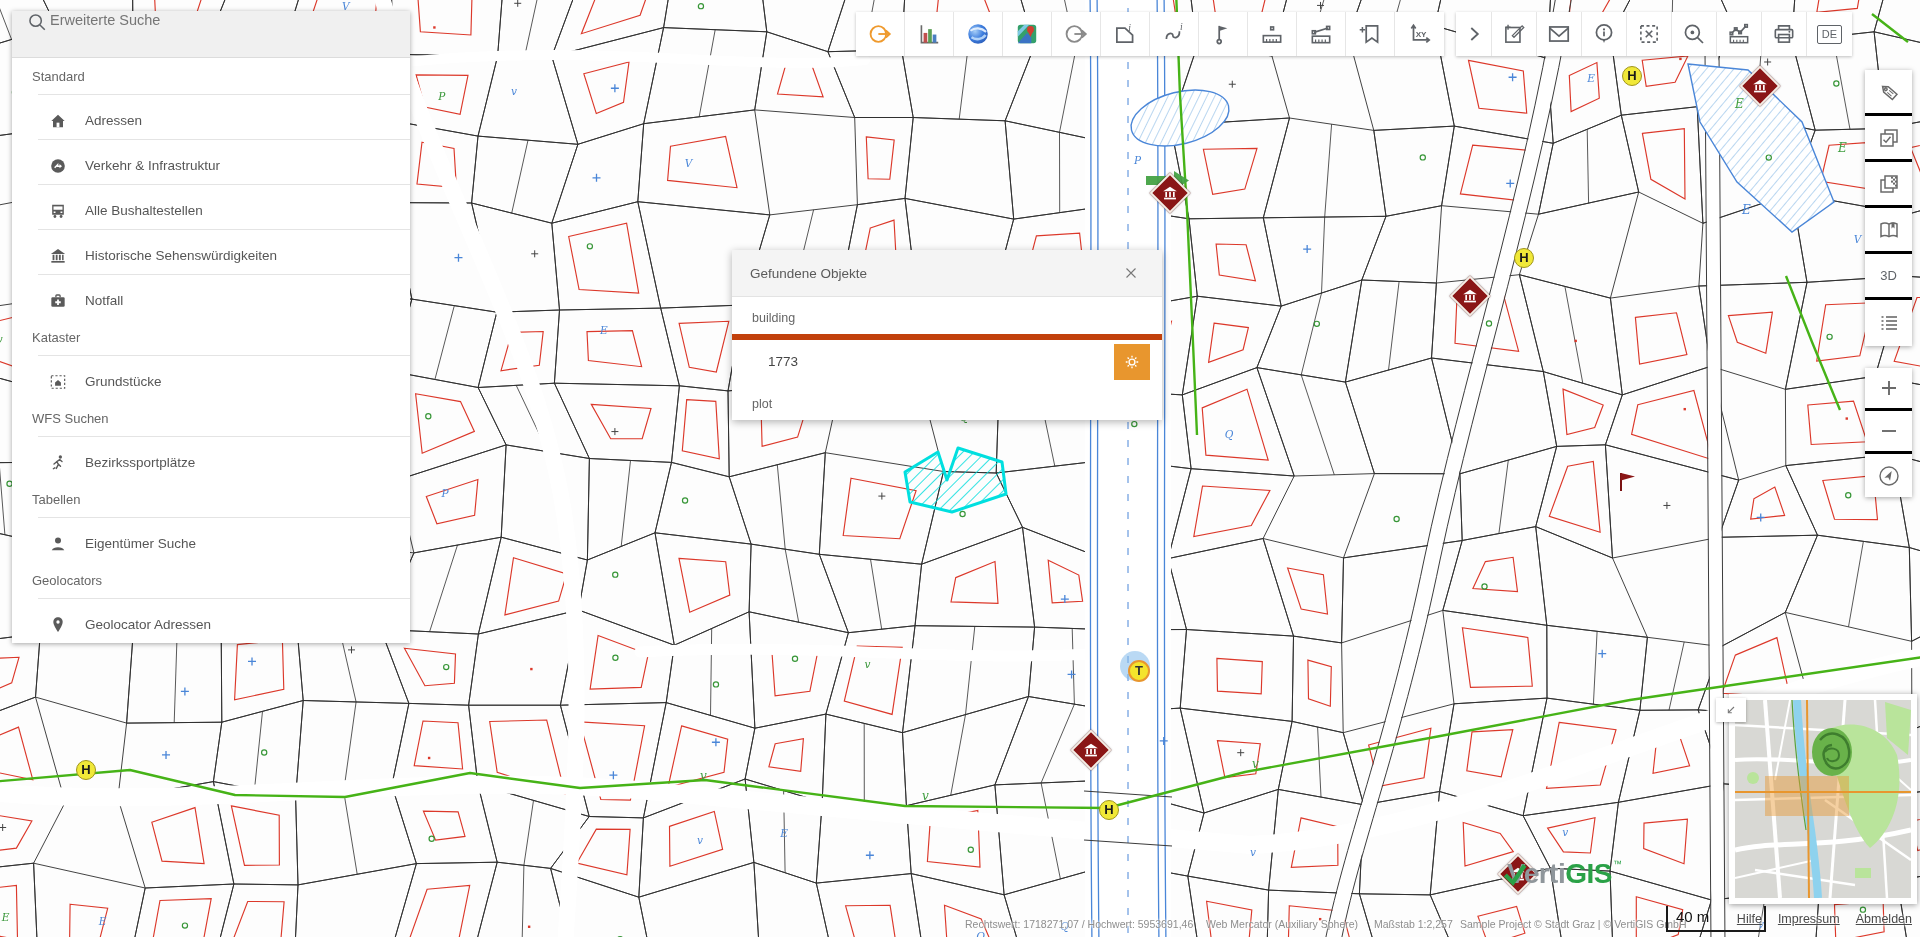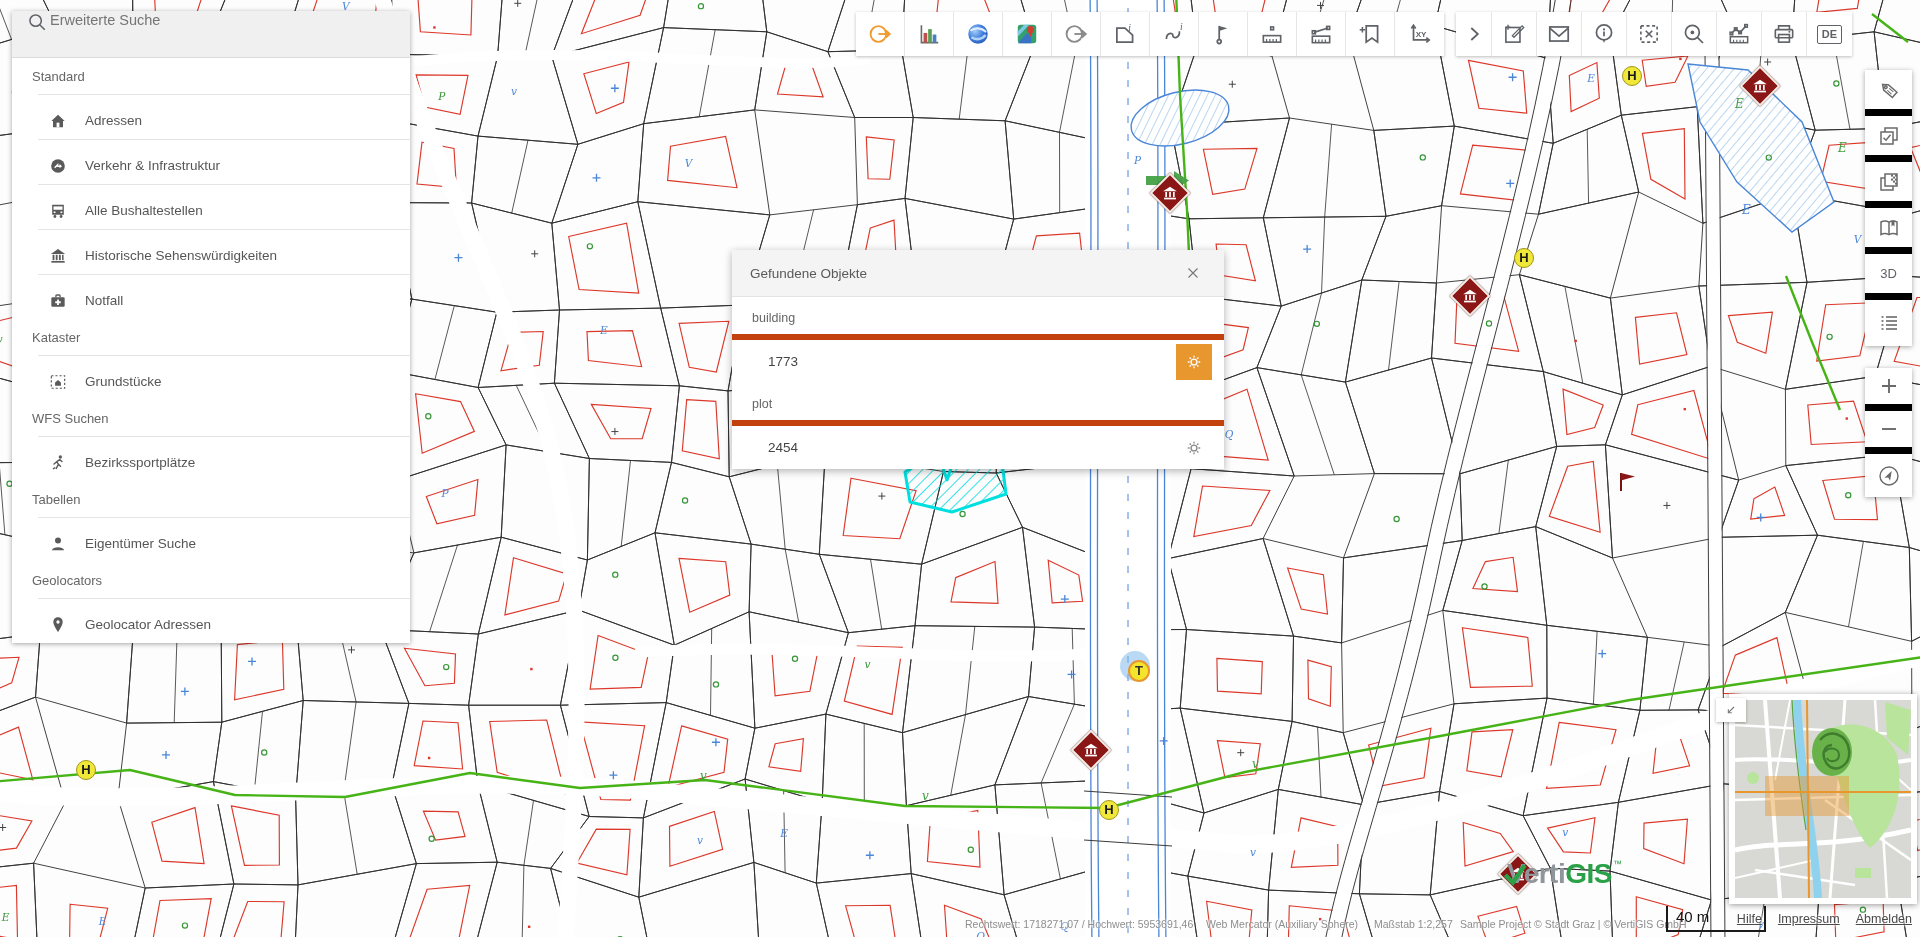--- a/index.html
+++ b/index.html
@@ -26,42 +26,42 @@
       box-shadow:0 1px 3px rgba(0,0,0,.25);z-index:20}
   #toolbar1{left:856px}
   #toolbar2{left:1456px}
   .tbtn{width:49px;height:44px;display:flex;align-items:center;justify-content:center;
       border-right:1px solid #e6e6e6;cursor:pointer;box-sizing:border-box}
   .tbtn:last-child{border-right:none}
   .tbtn .ic{width:26px;height:26px;color:#5f6368}
   .tbtn.narrow{width:36px}
   #toolbar2 .tbtn{width:45px}
   #toolbar2 .tbtn.narrow{width:36px}
-  .de-box{border:1.5px solid #5f6368;border-radius:2px;font-size:11px;font-weight:bold;
+  .de-box{border:1.5px solid #5f6368;border-radius:2px;font-size:11px;font-weight:normal;
       color:#5f6368;padding:3px 4px;line-height:1}
   
-  #popup{left:732px;top:250px;width:492px;z-index:30;box-shadow:0 2px 8px rgba(0,0,0,.3)}
+  #popup{left:732px;top:250px;width:430px;z-index:30;box-shadow:0 2px 8px rgba(0,0,0,.3)}
   .popup-header{height:46px;background:#f4f4f4;border-bottom:1px solid #e3e3e3;
       display:flex;align-items:center;padding:0 18px;color:#5a5a5a;font-size:13.5px}
   .popup-close{margin-left:auto;width:26px;height:26px;display:flex;align-items:center;
       justify-content:center;cursor:pointer;color:#777}
   .popup-close .ic{width:18px;height:18px}
   .presult-label{padding:14px 20px 9px;font-size:12.5px;color:#666}
   .presult-row{border-top:6px solid #c2410c;display:flex;align-items:center;
       padding:0 12px 0 36px;height:49px;box-sizing:border-box}
   .presult-value{flex:1;font-size:13.5px;color:#454545}
   .sunbtn{width:36px;height:36px;display:flex;align-items:center;justify-content:center;
       color:#8a8a8a;cursor:pointer}
   .sunbtn .ic{width:22px;height:22px}
   .sunbtn.hl{background:#e8962e;color:#fff}
   
   #rtb1{left:1865px;top:70px;width:47px;z-index:20}
   #rtb2{left:1865px;top:368px;width:47px;z-index:20}
   .rbtn{height:46px;display:flex;align-items:center;justify-content:center;cursor:pointer;
-      border-bottom:7px solid #000000;box-sizing:border-box}
+      border-bottom:3px solid #000000;box-sizing:border-box}
   .rbtn:last-child{border-bottom:none}
   .rbtn .ic{width:24px;height:24px;color:#6a6a6a}
   .rbtn .txtic{font-size:13px;color:#5f6368}
   #rtb2 .rbtn{height:43px}
   
   #minimap{position:absolute;left:1729px;top:694px;width:176px;height:198px;border:6px solid #fff;
       box-shadow:0 1px 6px rgba(0,0,0,.4);z-index:15;cursor:pointer;background:#dedede}
   #mm-collapse{position:absolute;left:1716px;top:698px;width:30px;height:24px;background:#fff;
       z-index:16;display:flex;align-items:center;justify-content:center;cursor:pointer;
       box-shadow:0 1px 3px rgba(0,0,0,.3)}
@@ -1397,28 +1397,20 @@
   <div class="presult-label">building</div>
   <div class="presult-row">
     <span class="presult-value">1773</span>
     <div class="sunbtn hl">
       <svg class="ic">
           <use href="#ic-sun"></use>
         </svg>
     </div>
   </div>
   <div class="presult-label">plot</div>
-  <div class="presult-row">
-    <span class="presult-value">2454</span>
-    <div class="sunbtn">
-      <svg class="ic">
-          <use href="#ic-sun"></use>
-        </svg>
-    </div>
-  </div>
 </div>
 
 <div id="rtb1" class="panel">
   <div class="rbtn">
       <svg class="ic">
         <use href="#ic-tag"></use>
       </svg>
     </div>
   <div class="rbtn">
       <svg class="ic">

